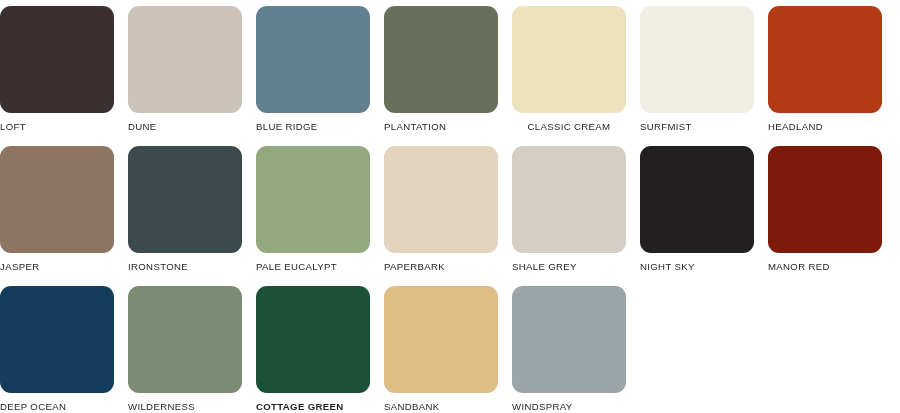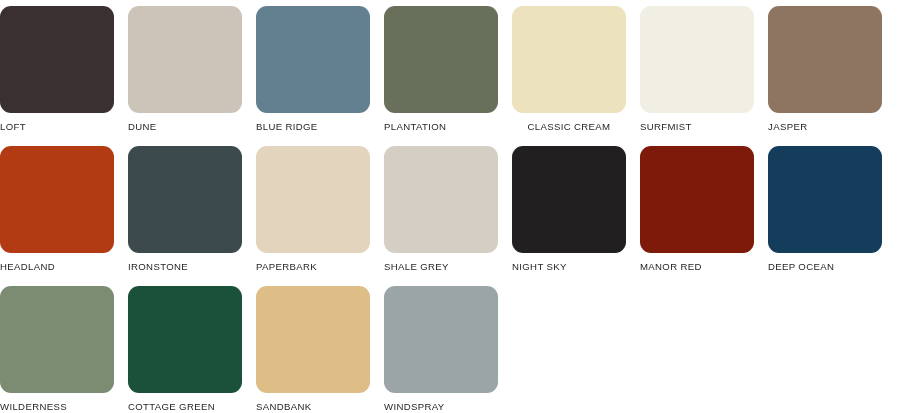--- a/index.html
+++ b/index.html
@@ -74,30 +74,34 @@
     </div>
     <div class="swatch-cell">
       <div class="swatch-chip" style="background: rgb(237, 226, 190);"></div>
       <div class="swatch-label" style="color: rgb(35, 31, 32); text-align: center;">CLASSIC CREAM</div>
     </div>
     <div class="swatch-cell">
       <div class="swatch-chip" style="background: rgb(241, 238, 228);"></div>
       <div class="swatch-label" style="color: rgb(35, 31, 32);">SURFMIST</div>
     </div>
     <div class="swatch-cell">
+      <div class="swatch-chip" style="background: rgb(178, 59, 19);"></div>
+      <div class="swatch-label" style="color: rgb(35, 31, 32);">HEADLAND</div>
+    </div>
+    <div class="swatch-cell">
       <div class="swatch-chip" style="background: rgb(142, 117, 97);"></div>
       <div class="swatch-label" style="color: rgb(35, 31, 32);">JASPER</div>
     </div>
     <div class="swatch-cell">
-      <div class="swatch-chip" style="background: rgb(178, 59, 19);"></div>
-      <div class="swatch-label" style="color: rgb(35, 31, 32);">HEADLAND</div>
+      <div class="swatch-chip" style="background: rgb(60, 74, 78);"></div>
+      <div class="swatch-label" style="color: rgb(35, 31, 32);">IRONSTONE</div>
     </div>
     <div class="swatch-cell">
-      <div class="swatch-chip" style="background: rgb(60, 74, 78);"></div>
-      <div class="swatch-label" style="color: rgb(35, 31, 32);">IRONSTONE</div>
+      <div class="swatch-chip" style="background: rgb(148, 168, 127);"></div>
+      <div class="swatch-label" style="color: rgb(35, 31, 32);">PALE EUCALYPT</div>
     </div>
     <div class="swatch-cell">
       <div class="swatch-chip" style="background: rgb(227, 213, 189);"></div>
       <div class="swatch-label" style="color: rgb(35, 31, 32);">PAPERBARK</div>
     </div>
     <div class="swatch-cell">
       <div class="swatch-chip" style="background: rgb(213, 206, 196);"></div>
       <div class="swatch-label" style="color: rgb(35, 31, 32);">SHALE GREY</div>
     </div>
     <div class="swatch-cell">
@@ -111,21 +115,21 @@
     <div class="swatch-cell">
       <div class="swatch-chip" style="background: rgb(20, 60, 91);"></div>
       <div class="swatch-label" style="color: rgb(35, 31, 32);">DEEP OCEAN</div>
     </div>
     <div class="swatch-cell">
       <div class="swatch-chip" style="background: rgb(124, 140, 114);"></div>
       <div class="swatch-label" style="color: rgb(35, 31, 32);">WILDERNESS</div>
     </div>
     <div class="swatch-cell">
       <div class="swatch-chip" style="background: rgb(27, 81, 56);"></div>
-      <div class="swatch-label" style="color: rgb(35, 31, 32);">COTTAGE GREEN</div>
+      <div class="swatch-label" style="color: rgb(35, 31, 32); font-weight: bold;">COTTAGE GREEN</div>
     </div>
     <div class="swatch-cell">
       <div class="swatch-chip" style="background: rgb(223, 189, 135);"></div>
       <div class="swatch-label" style="color: rgb(35, 31, 32);">SANDBANK</div>
     </div>
     <div class="swatch-cell">
       <div class="swatch-chip" style="background: rgb(155, 164, 167);"></div>
       <div class="swatch-label" style="color: rgb(35, 31, 32);">WINDSPRAY</div>
     </div>
   </div>

